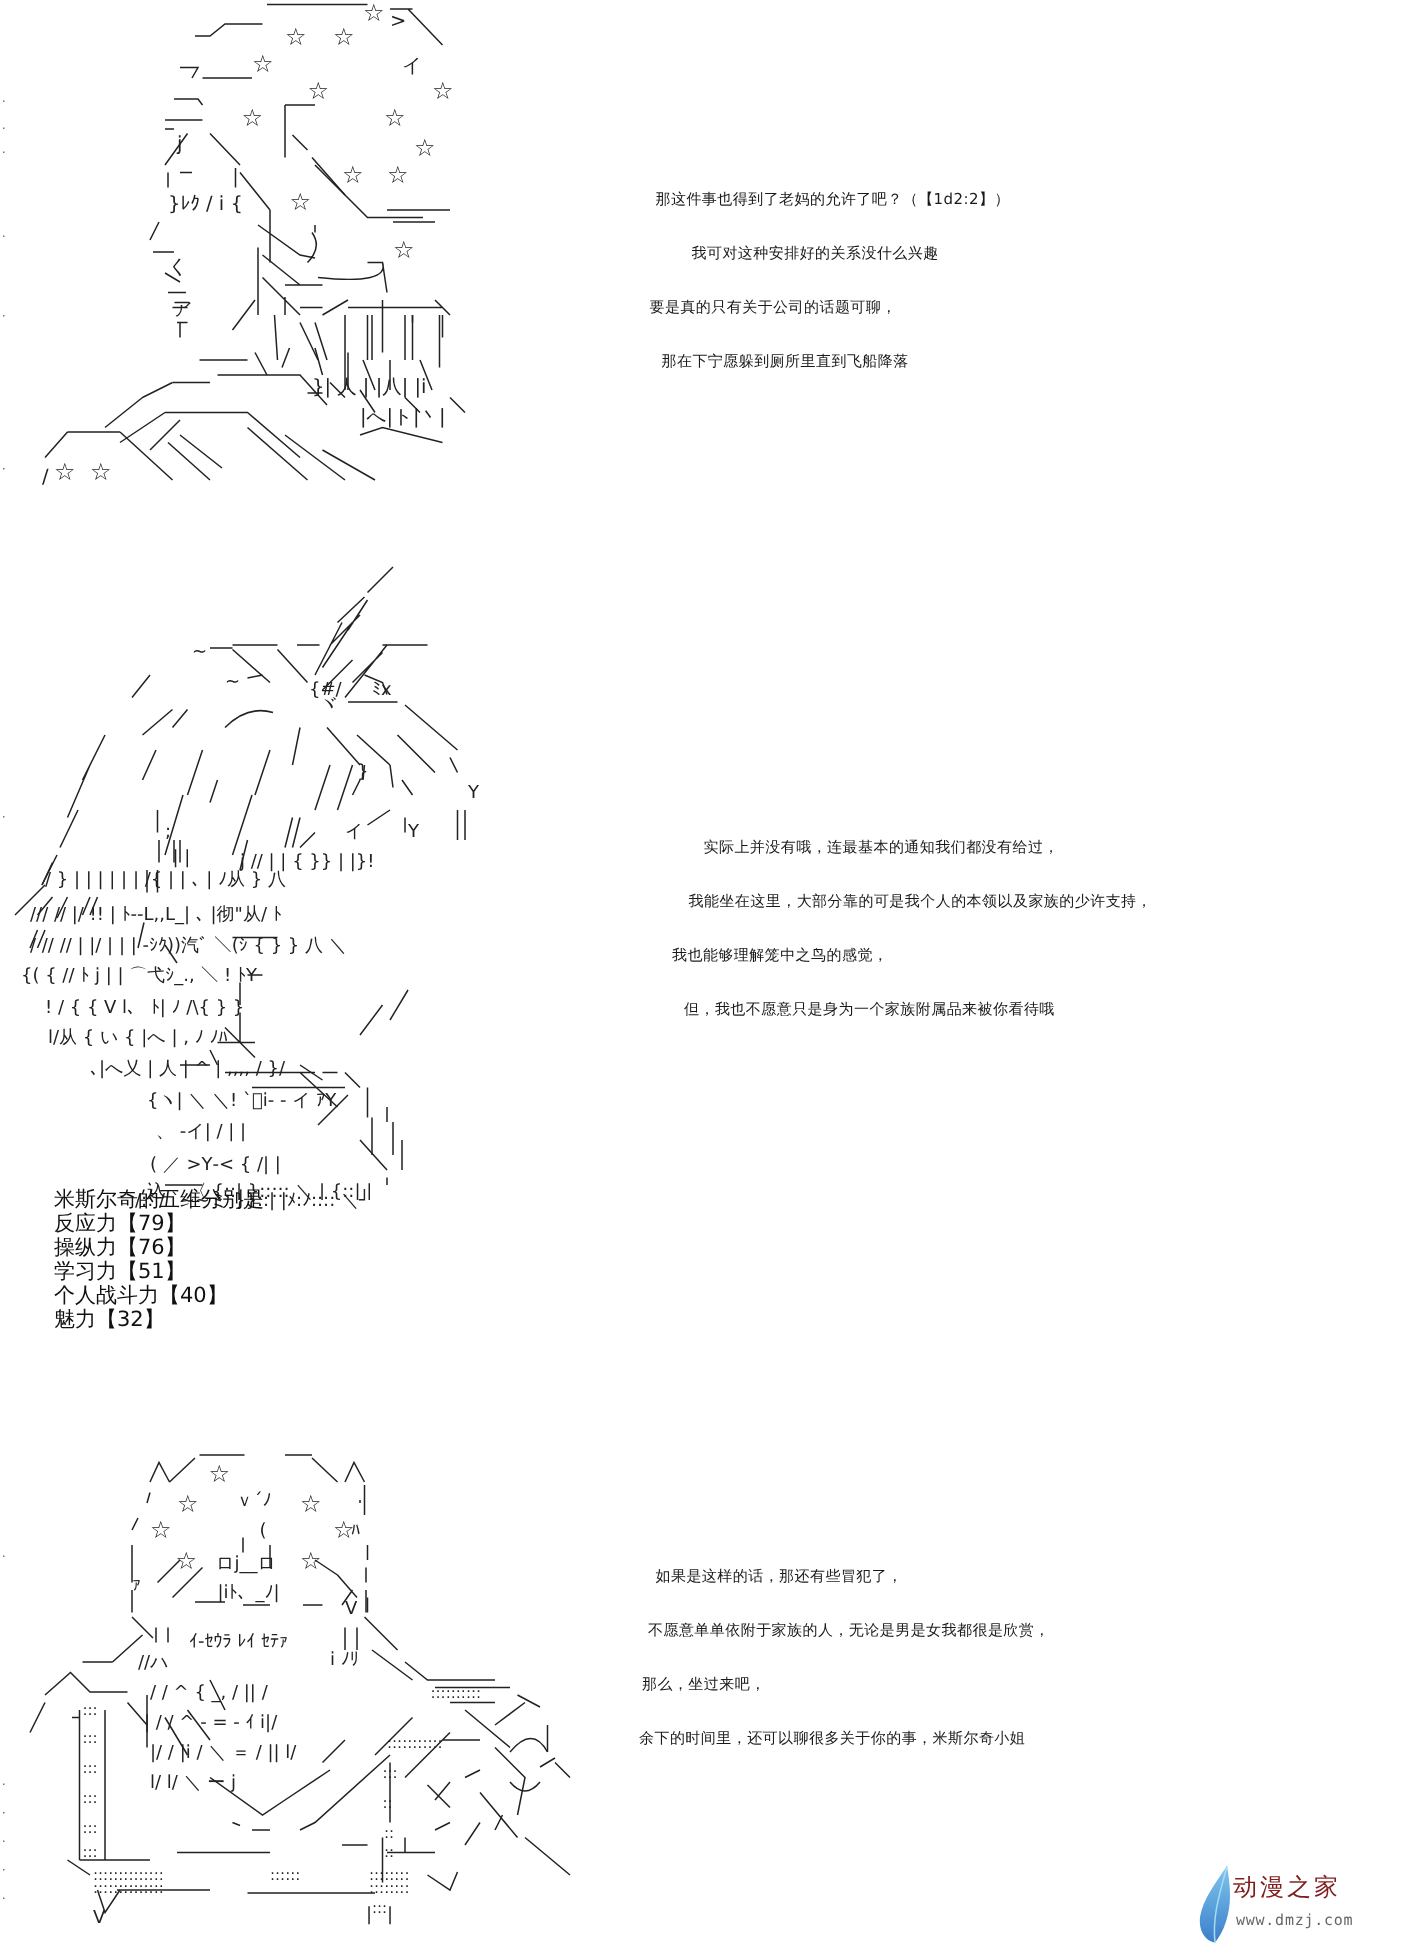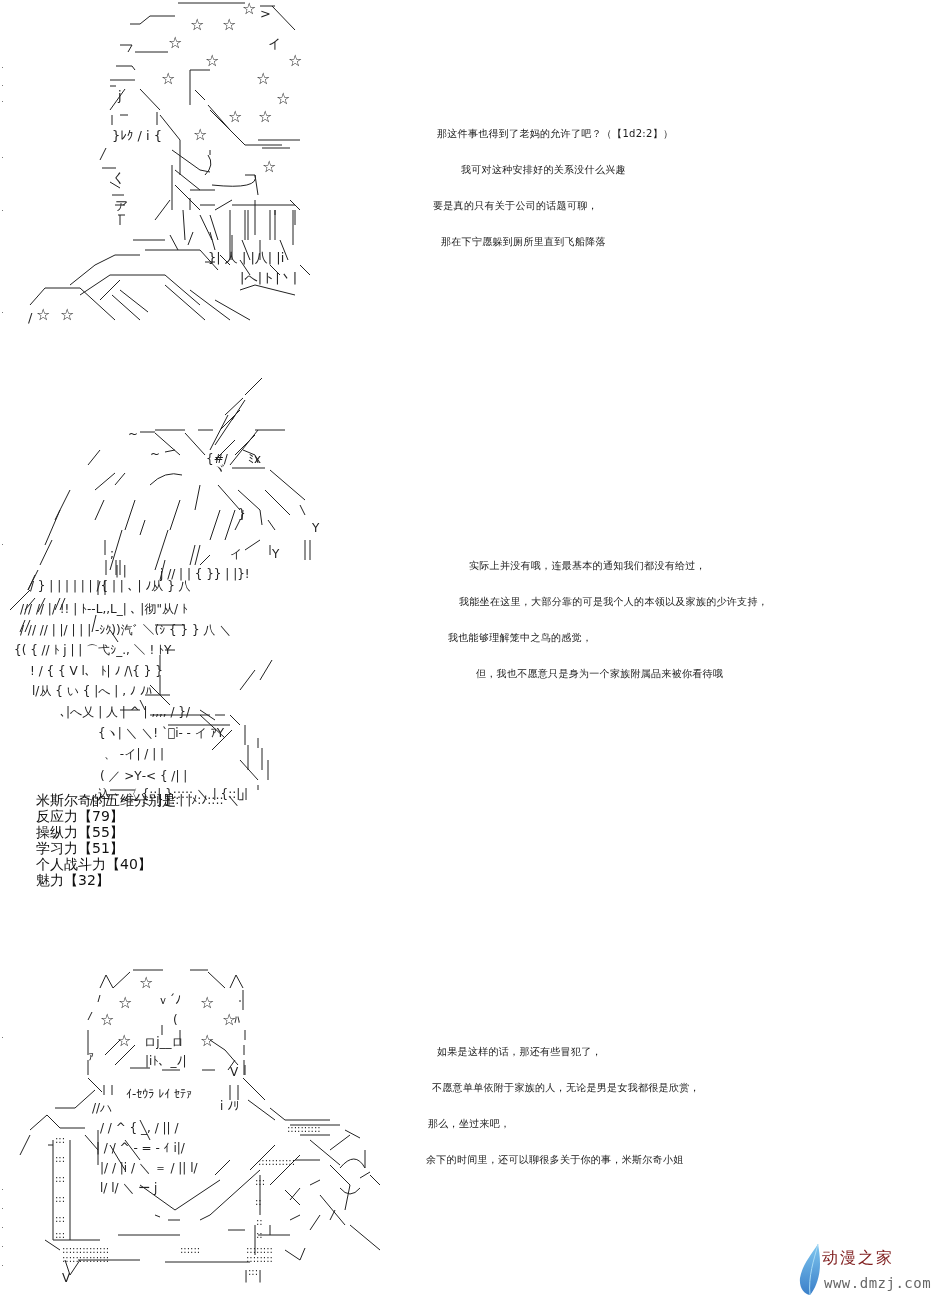--- a/index.html
+++ b/index.html
@@ -8,21 +8,21 @@
     .panel { position: absolute; left: 0; width: 936px; }
     .art { position: absolute; left: 0; top: 0; }
     .art svg { display: block; }
     .art text { font-family: "DejaVu Sans", sans-serif; fill: #222; }
     .dlg { position: absolute; font-size: 10px; line-height: 16px; white-space: nowrap; color: #1a1a1a; letter-spacing: 0.3px; }
     .stats { position: absolute; left: 0; font-size: 14px; line-height: 16px; color: #111; }
     .stats div { white-space: nowrap; height: 16px; margin-left: 36px; }
     .dot { position: absolute; left: 2px; width: 1px; height: 1px; background: #777; }
     .logo { position: absolute; left: 796px; top: 1240px; width: 140px; height: 60px; }
     .logo .name { position: absolute; left: 26px; top: 8px; font-size: 16px; color: #7f1d1d; letter-spacing: 2px; }
-    .logo .url { position: absolute; left: 28px; top: 35px; font-size: 14px; color: #666; font-family: "DejaVu Sans Mono", monospace; letter-spacing: 0.5px; }
+    .logo .url { position: absolute; left: 28px; top: 35px; font-size: 10px; color: #666; font-family: "DejaVu Sans Mono", monospace; letter-spacing: 0.5px; }
     .logo svg { position: absolute; left: 0; top: 0; }
   </style>
 </head>
 <body>
 
 <div class="panel" style="top:0;height:330px;">
   <div class="art">
     <svg width="330" height="330" viewBox="0 0 330 330" stroke="#222" stroke-width="1" fill="none">
 
       <path d="M178 3 L245 3 M260 6 L275 6 M272 6 L295 30 M130 24 L140 24 L150 16 L175 16 M120 45 L132 45 L128 52 M135 52 L168 52 M116 66 L132 66 L135 70 M110 80 L135 80 M110 86 L116 86 M125 89 L110 110 M140 89 L160 110 M190 70 L210 70 M190 70 L190 105 M195 90 L205 100 M208 105 L230 130"></path>
@@ -135,26 +135,26 @@
         <text x="90" y="18">/:: /    `~~ミ   }}::| |ﾒ:ﾉ::::  ＼┘</text>
       </g>
     </svg>
   </div>
 
   <div class="dot" style="top:174px"></div>
 
   <div class="dlg" style="left:459px;top:224px;">我能坐在这里，大部分靠的可是我个人的本领以及家族的少许支持，</div>
   <div class="dlg" style="left:469px;top:188px;">实际上并没有哦，连最基本的通知我们都没有给过，</div>
   <div class="dlg" style="left:448px;top:260px;">我也能够理解笼中之鸟的感觉，</div>
-  <div class="dlg" style="left:456px;top:296px;margin-left:20px;">但，我也不愿意只是身为一个家族附属品来被你看待哦</div>
+  <div class="dlg" style="left:456px;top:296px;">但，我也不愿意只是身为一个家族附属品来被你看待哦</div>
 
   <div class="stats" style="top:422px;">
     <div>米斯尔奇的五维分别是</div>
     <div><span>反应力</span><span>【79】</span></div>
-    <div><span>操纵力</span><span>【55】</span></div>
+    <div><span>操纵力</span><span>【76】</span></div>
     <div><span>学习力</span><span>【51】</span></div>
     <div><span>个人战斗力</span><span>【40】</span></div>
     <div><span>魅力</span><span>【32】</span></div>
   </div>
 </div>
 
 <div class="panel" style="top:940px;height:364px;">
   <div class="art">
     <svg width="400" height="364" viewBox="0 0 400 364" stroke="#222" stroke-width="1" fill="none">
 

